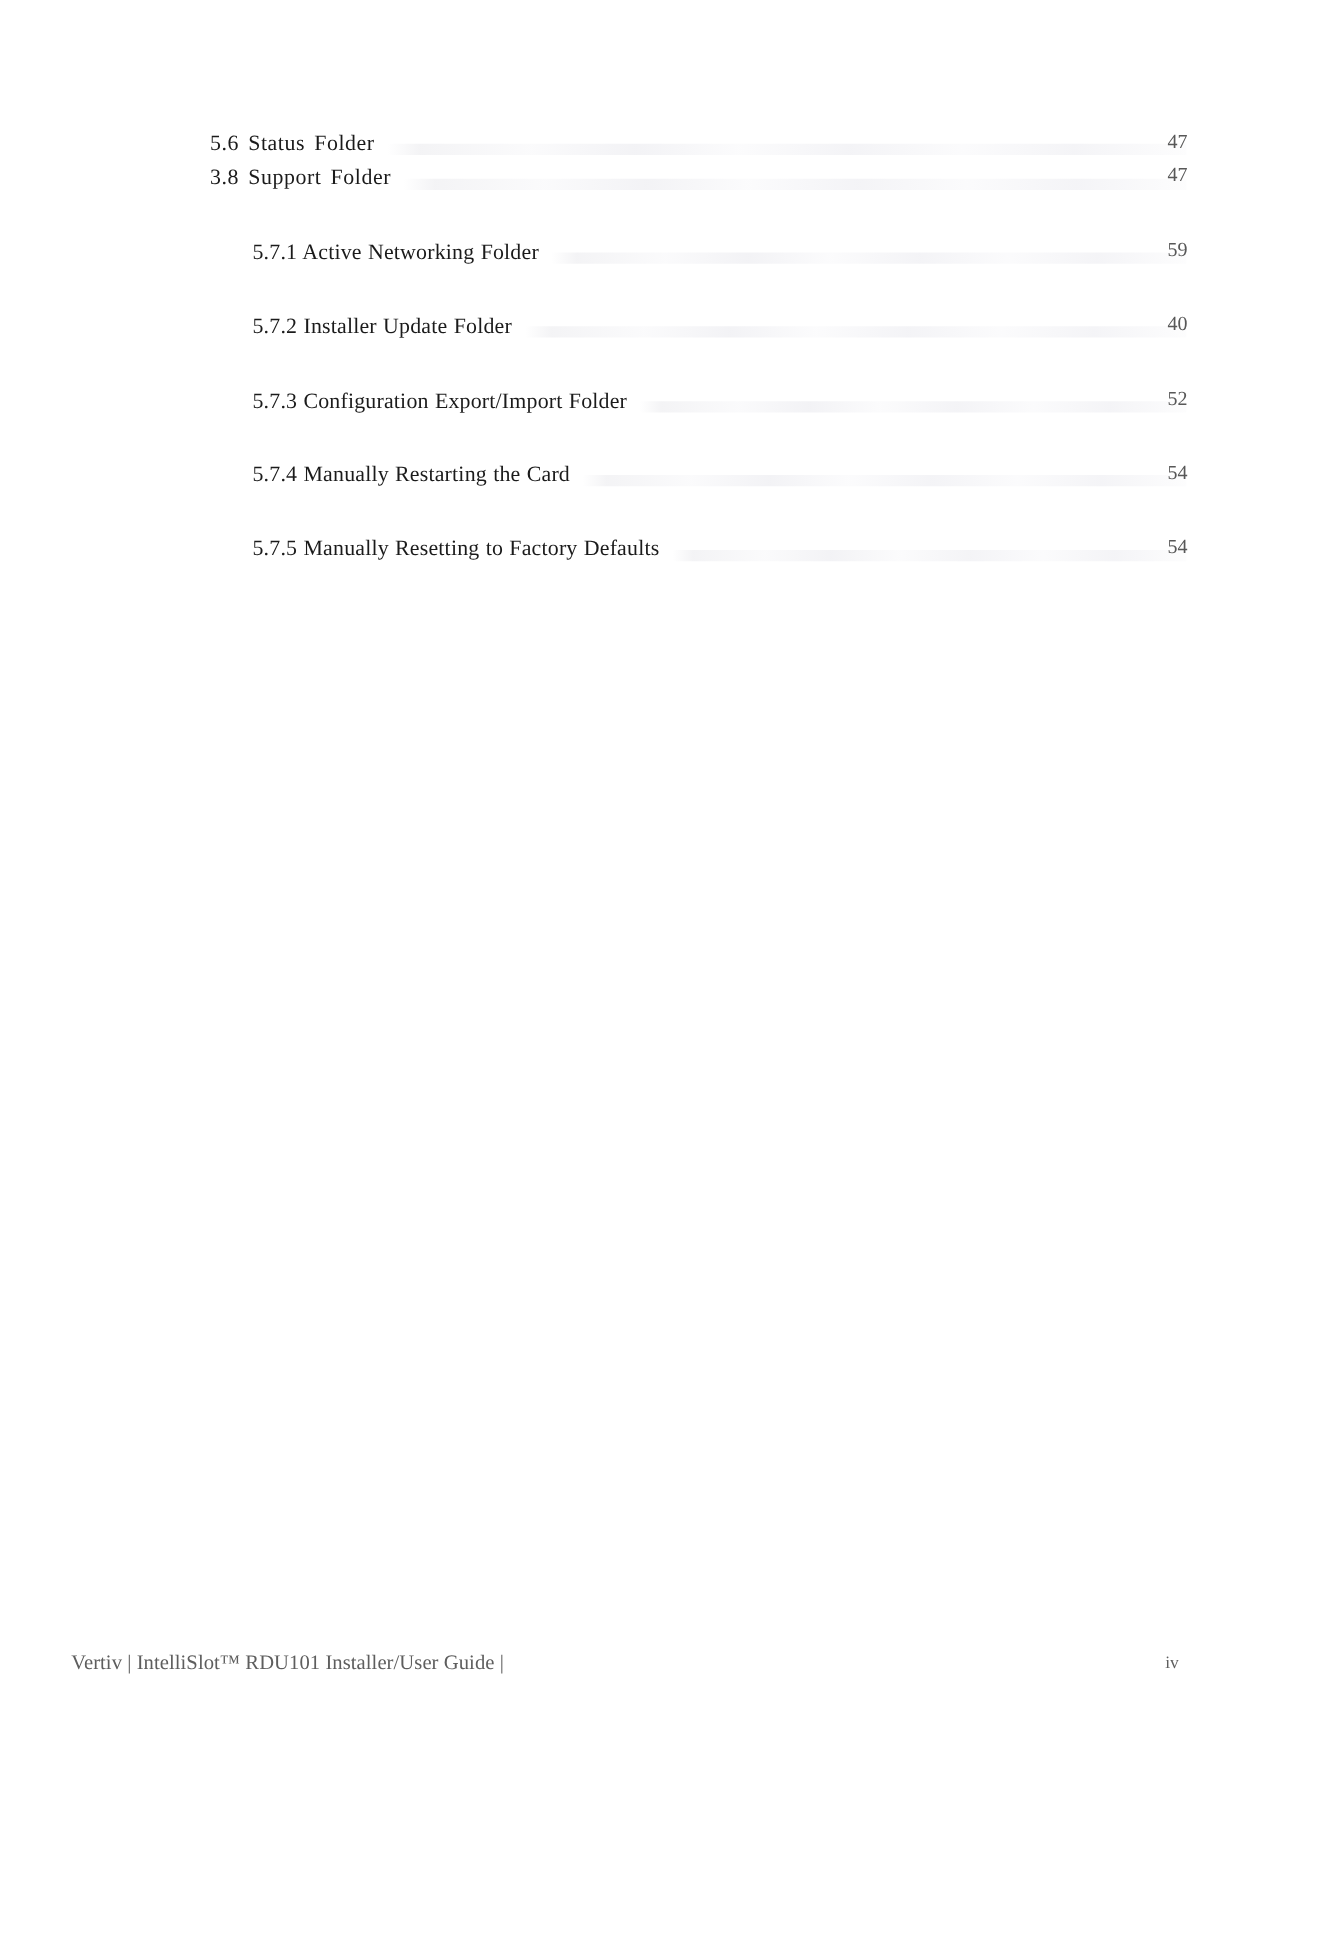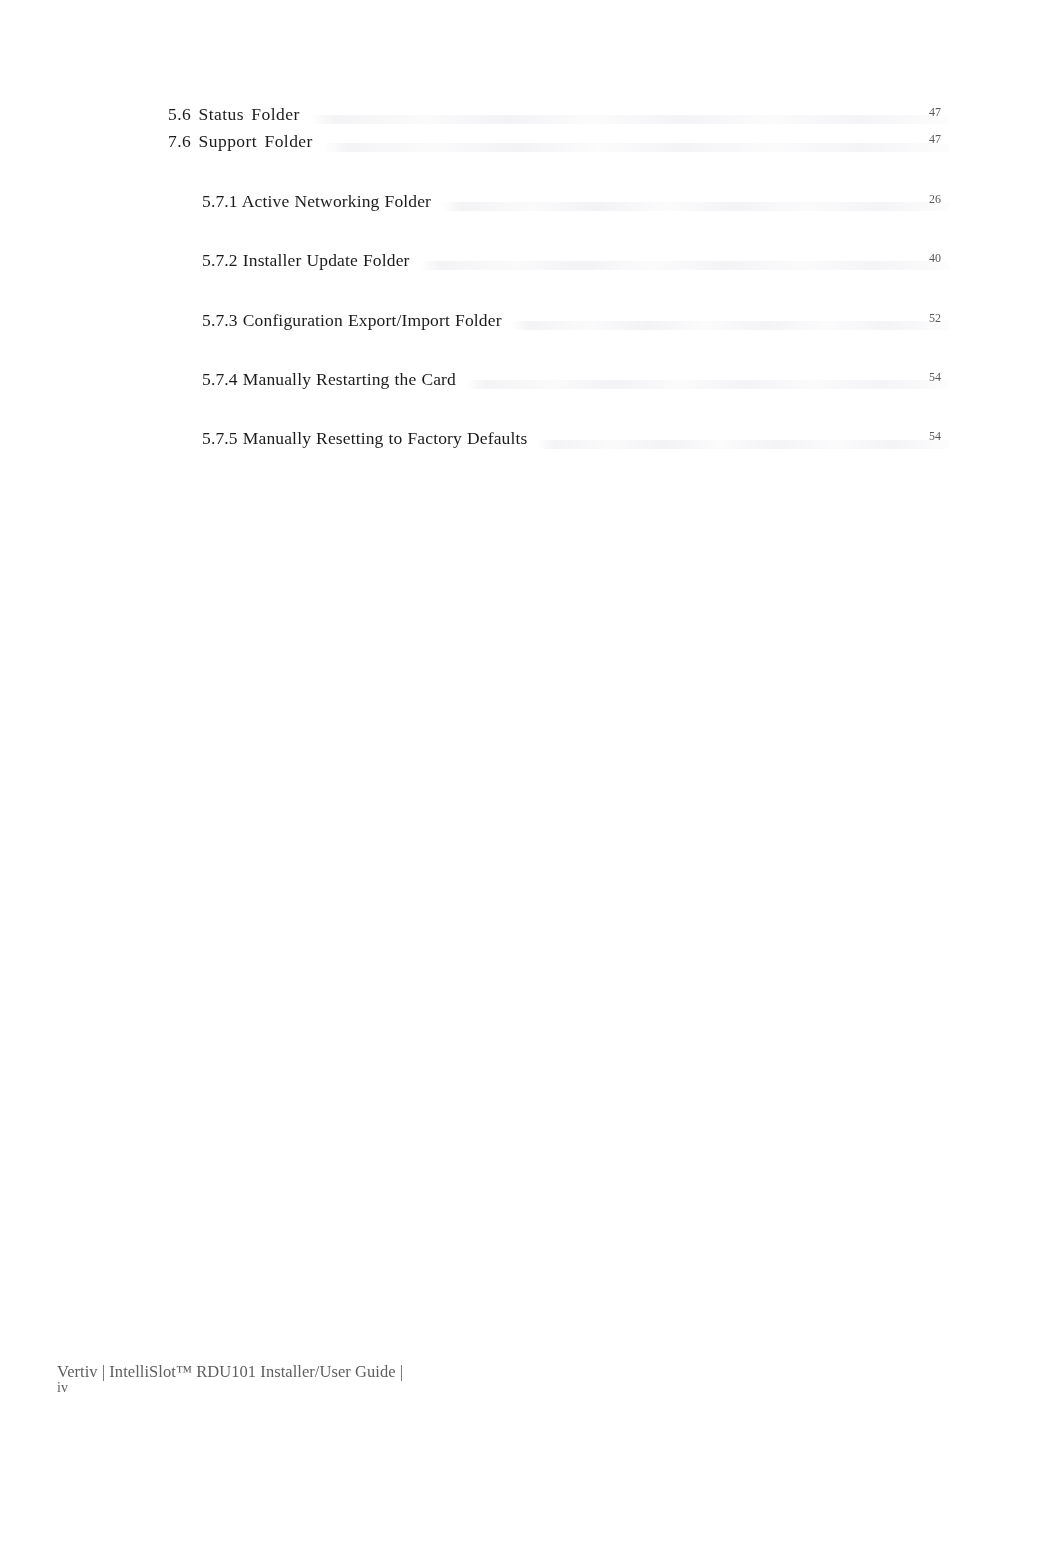--- a/index.html
+++ b/index.html
@@ -87,37 +87,36 @@
       rgba(243,243,246,0.9) 86%,
       rgba(246,246,248,0.25) 100%
     );
   }
 
   .toc-entry .pagenum {
     position: absolute;
     right: 119px;
     top: 0;
     color: #585858;
-    font-size: 12px;
+    font-size: 16px;
     line-height: 1;
-    text-align: left;
+    text-align: center;
     min-width: 26px;
   }
 
   
   .footer {
     position: absolute;
     left: 57px;
     right: 57px;
-    top: 1364px;
+    top: 1314px;
     height: 24px;
     display: flex;
-    align-items: flex-start;
+    align-items: flex-end;
     justify-content: space-between;
-    flex-direction: column;
   }
   .footer-text {
     color: #5e5e5e;
     font-size: 16.5px;
     line-height: 1;
     letter-spacing: 0.05px;
   }
   .footer-page {
     color: #5e5e5e;
     font-size: 14px;
@@ -130,28 +129,28 @@
 
 <div class="page">
 
   <div class="toc">
       <div class="toc-entry level-1">
         <span class="label">5.6 Status Folder</span>
         <span class="leader"></span>
         <span class="pagenum">47</span>
       </div>
       <div class="toc-entry level-1">
-        <span class="label">7.6 Support Folder</span>
+        <span class="label">3.8 Support Folder</span>
         <span class="leader"></span>
         <span class="pagenum">47</span>
       </div>
       <div class="toc-entry level-2">
         <span class="label">5.7.1 Active Networking Folder</span>
         <span class="leader"></span>
-        <span class="pagenum">26</span>
+        <span class="pagenum">59</span>
       </div>
       <div class="toc-entry level-2">
         <span class="label">5.7.2 Installer Update Folder</span>
         <span class="leader"></span>
         <span class="pagenum">40</span>
       </div>
       <div class="toc-entry level-2">
         <span class="label">5.7.3 Configuration Export/Import Folder</span>
         <span class="leader"></span>
         <span class="pagenum">52</span>

